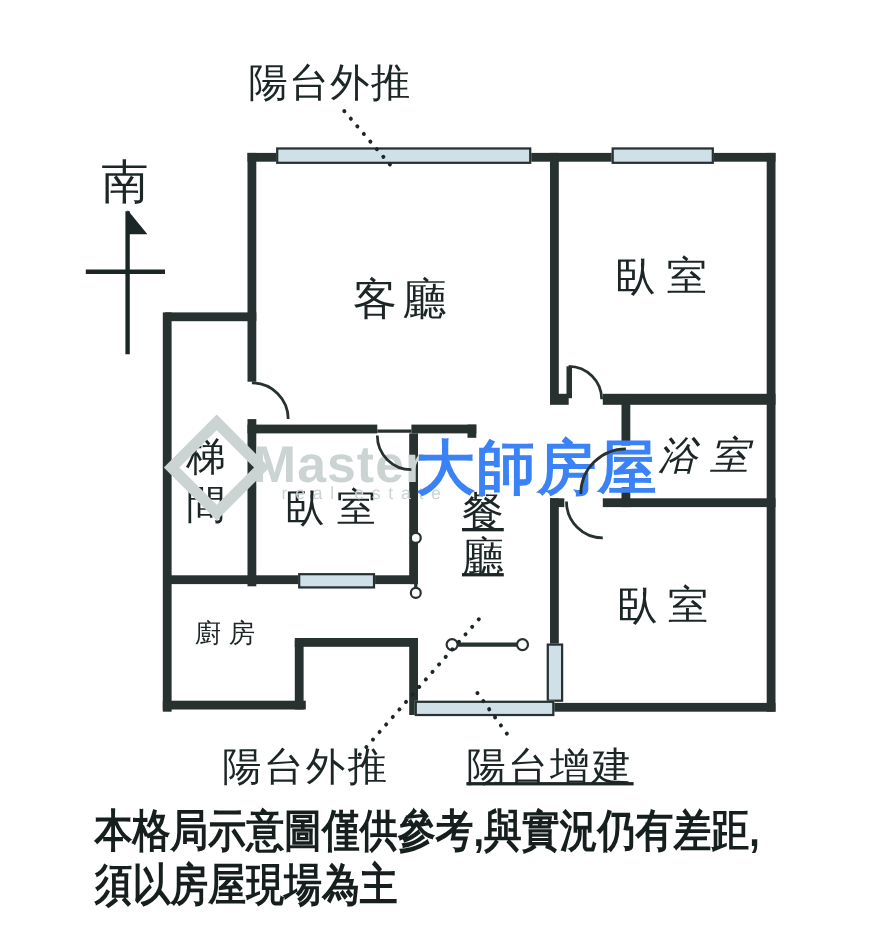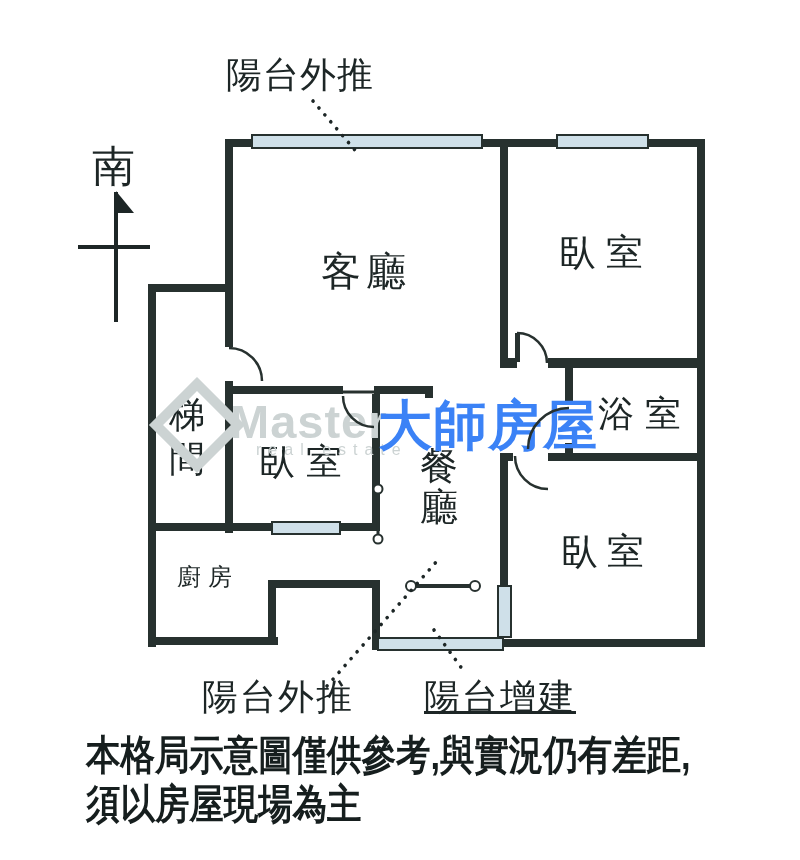--- a/index.html
+++ b/index.html
@@ -95,24 +95,24 @@
       <line x1="78" y1="247" x2="150" y2="247" stroke="#1d2626" stroke-width="4"></line>
       <polygon points="116,191 134,213 116,213" fill="#1d2626" stroke="none"></polygon>
     </g>
   </svg>
 
   <div class="layer-labels">
     <div class="lbl" style="left:226px;top:57px;font-size:36px;letter-spacing:1px;">陽台外推</div>
     <div class="lbl" style="left:92px;top:144px;font-size:43px;">南</div>
     <div class="lbl" style="left:321px;top:251px;font-size:40px;letter-spacing:5px;">客廳</div>
     <div class="lbl" style="left:559px;top:234px;font-size:37px;letter-spacing:10px;">臥室</div>
-    <div class="lbl" style="left:598px;top:396px;font-size:36px;letter-spacing:11px;">浴室</div>
+    <div class="lbl" style="left:598px;top:396px;font-size:36px;letter-spacing:11px;font-style:italic;">浴室</div>
     <div class="lbl vert" style="left:169px;top:393px;width:38px;font-size:36px;line-height:44px;">梯間</div>
     <div class="lbl" style="left:259px;top:444px;font-size:36px;letter-spacing:11px;">臥室</div>
-    <div class="lbl vert" style="left:420px;top:446px;width:40px;font-size:38px;line-height:41px;">餐廳</div>
+    <div class="lbl vert" style="left:420px;top:446px;width:40px;font-size:38px;line-height:41px;text-decoration:underline;">餐廳</div>
     <div class="lbl" style="left:561px;top:533px;font-size:37px;letter-spacing:9px;">臥室</div>
     <div class="lbl" style="left:177px;top:565px;font-size:24px;letter-spacing:7px;">廚房</div>
     <div class="lbl" style="left:202px;top:679px;font-size:36px;letter-spacing:2px;">陽台外推</div>
     <div class="lbl" style="left:424px;top:679px;font-size:36px;letter-spacing:2px;text-decoration:underline;">陽台增建</div>
   </div>
 
   <div class="disclaimer">
     <div>本格局示意圖僅供參考,與實況仍有差距,</div>
     <div>須以房屋現場為主</div>
   </div>

